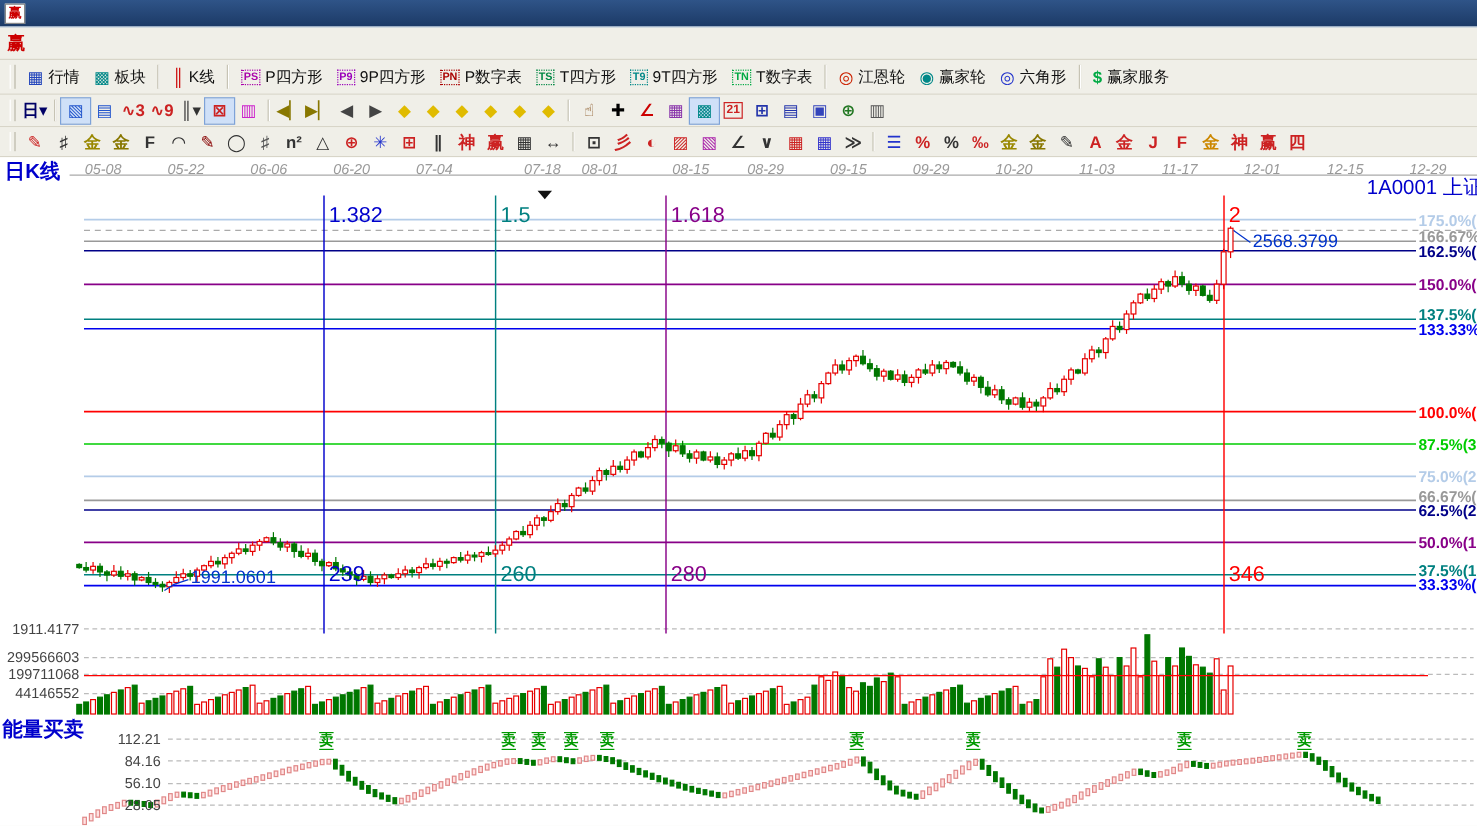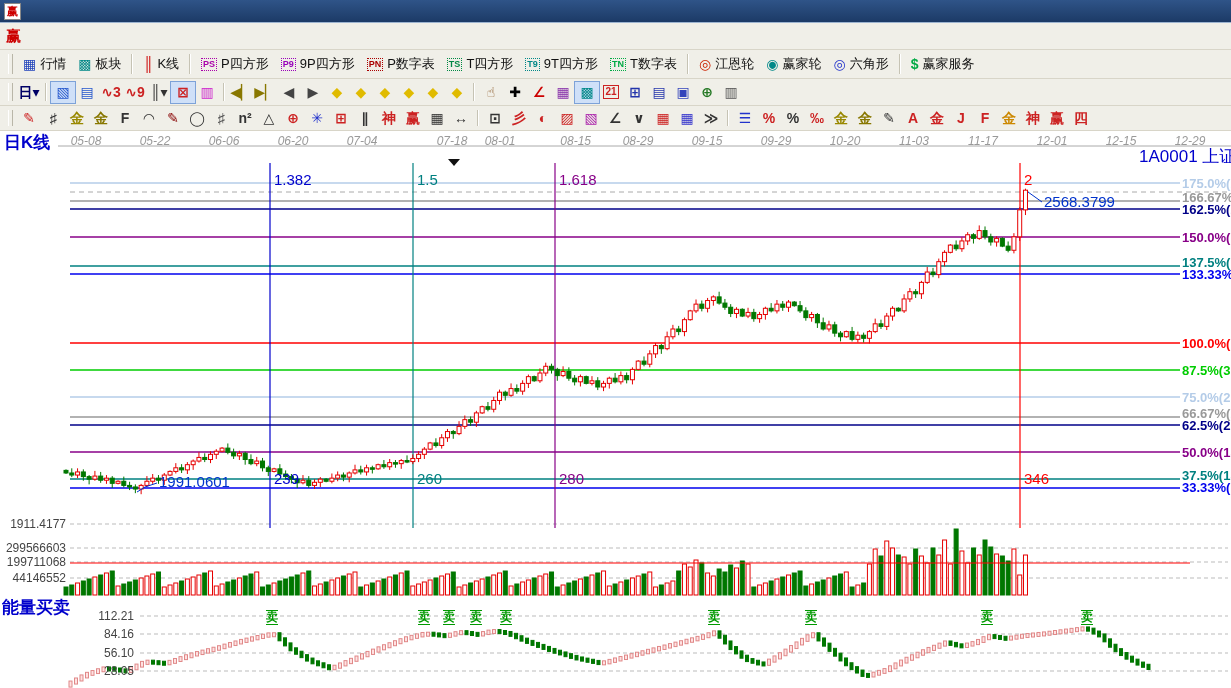--- a/index.html
+++ b/index.html
@@ -32,21 +32,21 @@
   .icon-btn .glyph.boxed{font-size:10px;border:1px solid;line-height:12px;padding:0 1px;}
   .icon-btn.active{background:#cfe0f8;outline:1px solid #7da2d8;}
   
   #chart-region{position:relative;width:1231px;height:562px;background:#fff;}
   #chart-svg{position:absolute;left:0;top:0;z-index:1;}
   #labels{position:absolute;left:0;top:0;width:1231px;height:562px;z-index:2;pointer-events:none;}
   .lbl{position:absolute;white-space:nowrap;line-height:13px;}
   .date-lbl{font-size:12px;color:#999;width:44px;text-align:center;font-style:italic;}
   .axis-num{font-size:12px;color:#444;text-align:right;}
   .gann-lbl{font-size:13px;font-weight:bold;}
-  .vline-lbl{font-size:15px;}
+  .vline-lbl{font-size:18px;}
   .anno{font-size:15px;color:#0033cc;}
   .pane-title{font-size:17px;font-weight:bold;color:#0000cc;}
   .sell-mark{font-size:12px;color:#009900;font-weight:bold;border-top:1px solid #009900;border-bottom:1px solid #009900;}
 </style>
 </head>
 <body>
 
 <div id="app">
 
   <div class="titlebar">

